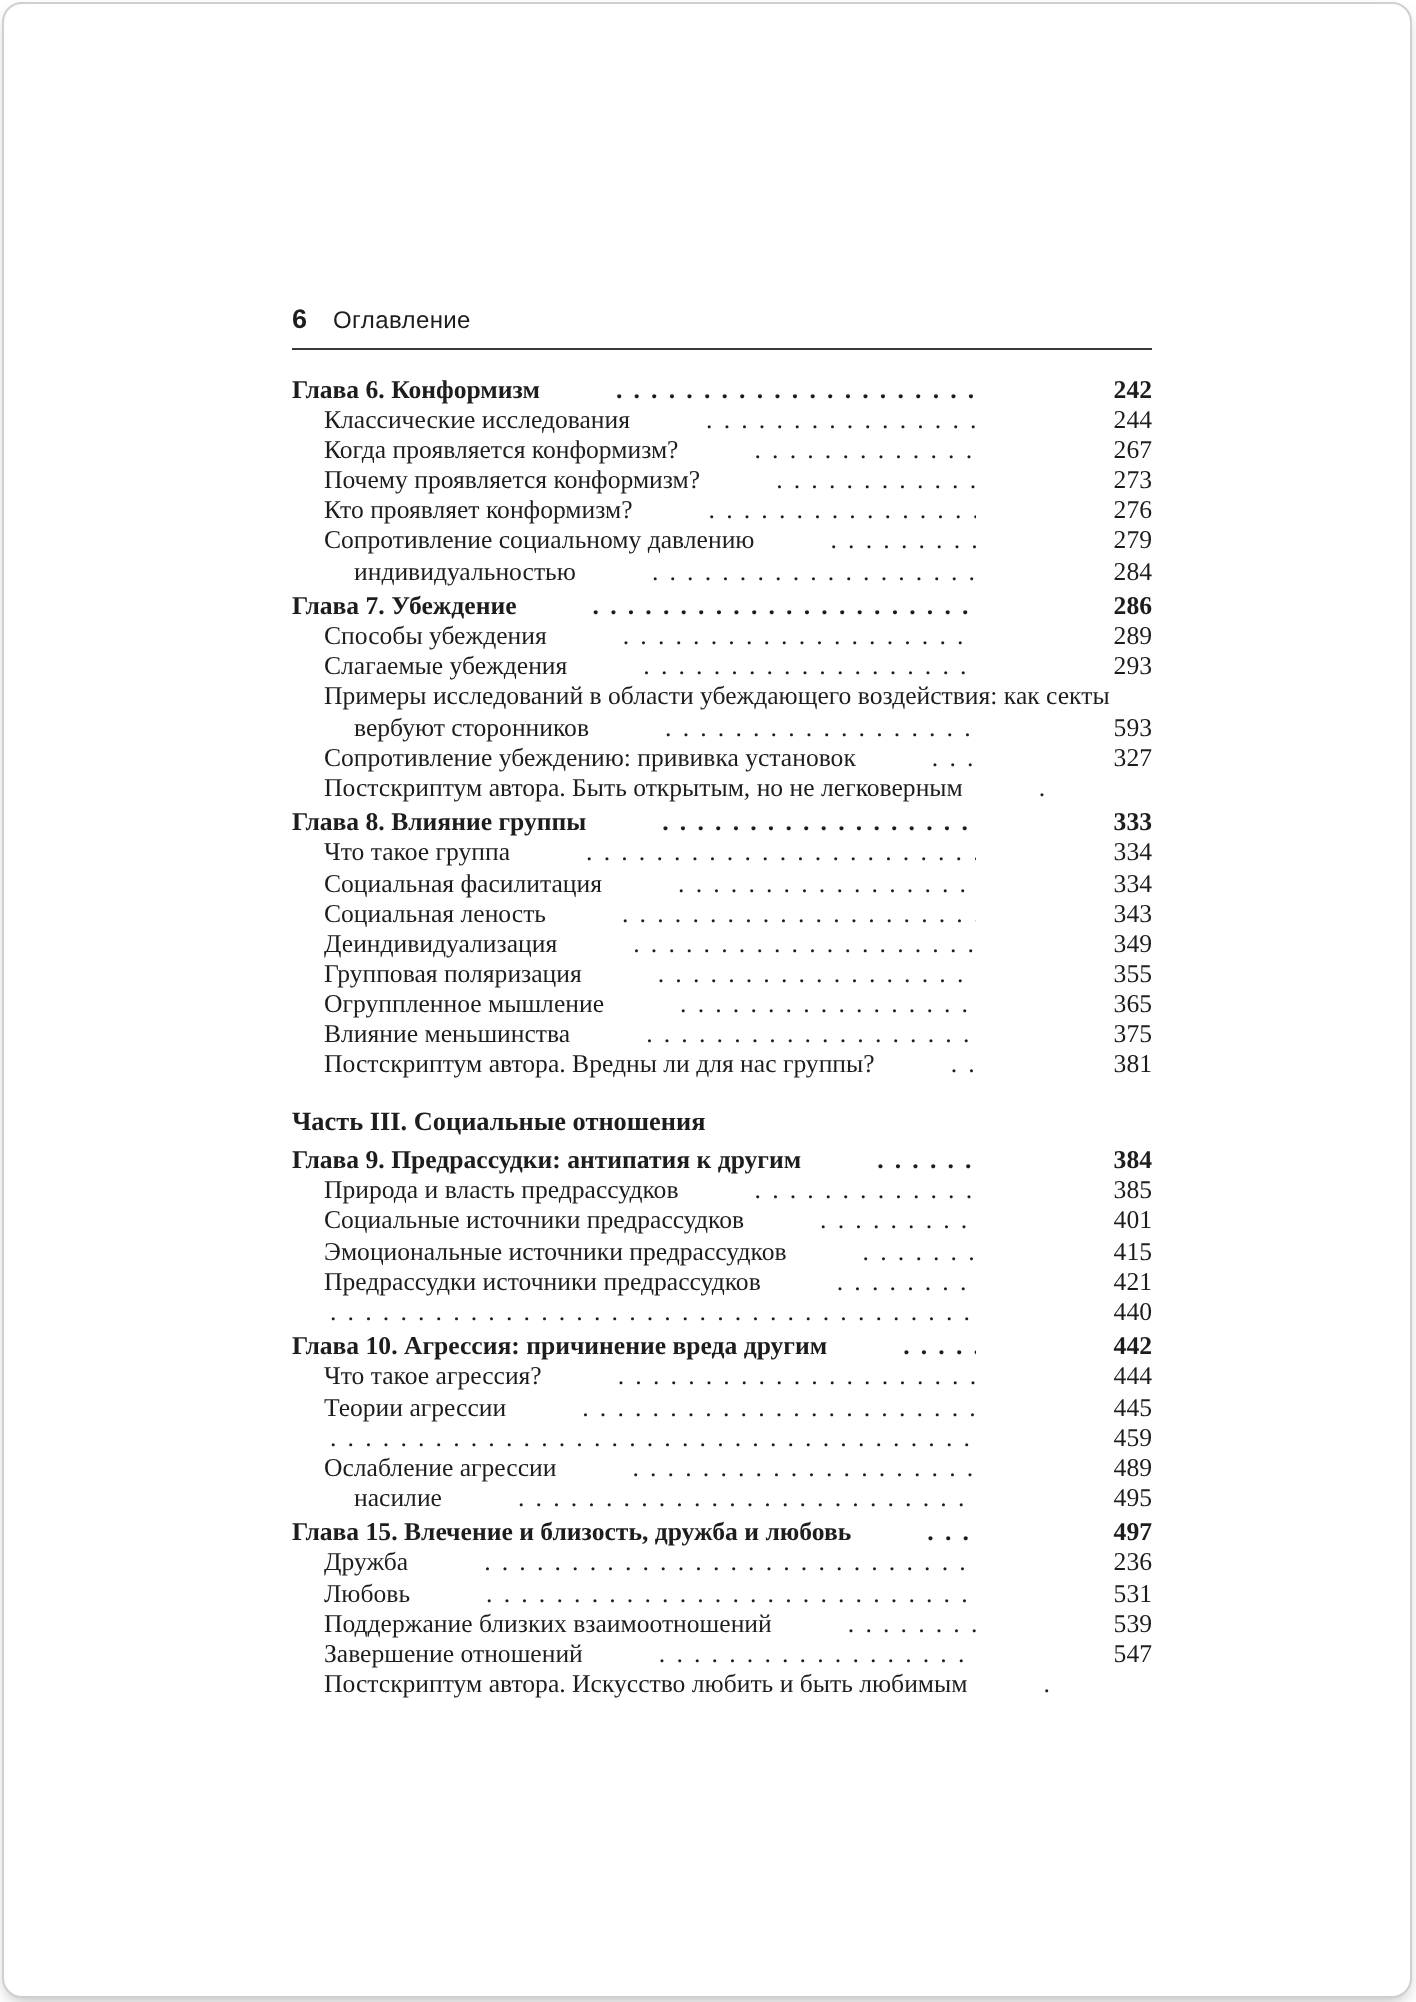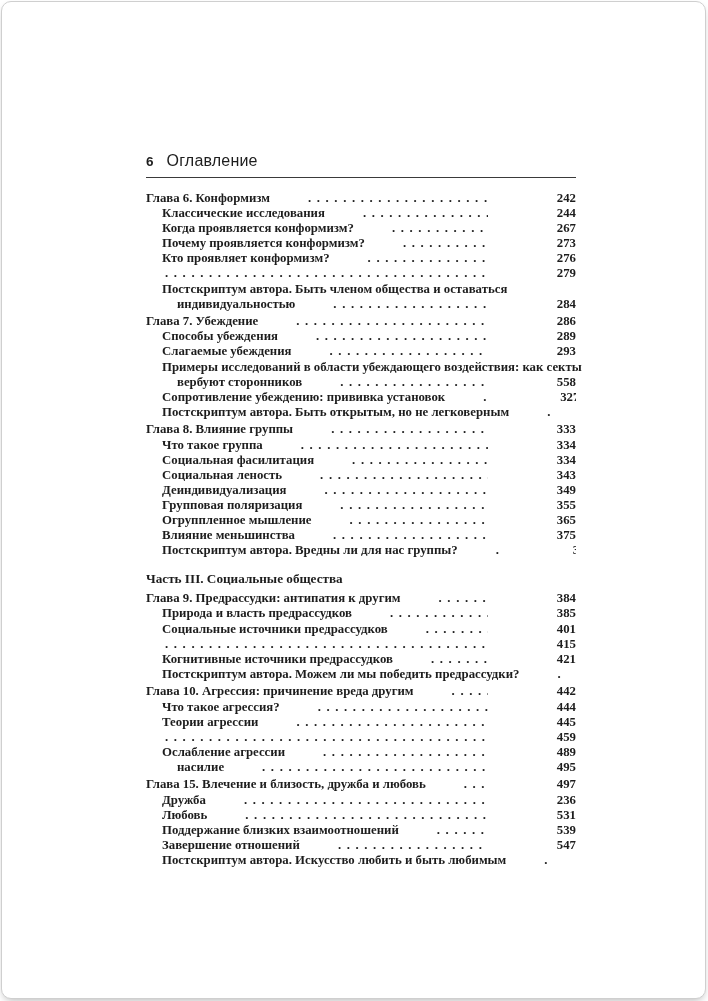--- a/index.html
+++ b/index.html
@@ -17,23 +17,23 @@
 
   .content { position:absolute; left:144px; top:150px; width:430px; }
 
   .head {
     display:flex; align-items:baseline; gap:13px;
     padding-bottom:7px; border-bottom:1px solid #3a3a3a;
     margin-bottom:13px;
     font-family:"Liberation Sans", sans-serif;
   }
   .head .num { font-weight:bold; font-size:13.5px; }
-  .head .title { font-size:16px; letter-spacing:.2px; }
-
-  .entry { font-size:12.8px; line-height:15.1px;font-weight:bold; }
+  .head .title { font-size:12px; letter-spacing:.2px; }
+
+  .entry { font-size:12.8px; line-height:15.1px; }
   .entry.chapter { font-weight:bold; margin-top:2.5px; }
   .entry.part { font-weight:bold; font-size:13.2px; margin:13px 0 5px 0; }
 
   .entry.item .row,
   .entry.item .line1 { padding-left:16px; }
   .entry.item .line2 { padding-left:31px; }
 
   .row { display:flex; align-items:flex-start; overflow:hidden;gap:35px; }
   .label { white-space:nowrap; }
   .dots {
@@ -84,26 +84,26 @@
         </div>
         <div class="entry item">
           <div class="row">
             <span class="label">Кто проявляет конформизм?</span>
             <span class="dots">. . . . . . . . . . . . . . . . . . . . . . . . . . . . . . . . . . . . . . . . . . . . . . . . . . . . . . . . . . . . . . . . . . . . . . . . . . . . . . . . . . . . . . . . . . . . . . . . . . . . . . . . . . . . . . . . . . . . . . . .</span>
             <span class="pg">276</span>
           </div>
         </div>
         <div class="entry item">
           <div class="row">
+            <span class="label">Сопротивление социальному давлению</span>
             <span class="dots">. . . . . . . . . . . . . . . . . . . . . . . . . . . . . . . . . . . . . . . . . . . . . . . . . . . . . . . . . . . . . . . . . . . . . . . . . . . . . . . . . . . . . . . . . . . . . . . . . . . . . . . . . . . . . . . . . . . . . . . .</span>
             <span class="pg">279</span>
           </div>
         </div>
         <div class="entry item">
-          <div class="line1"><span class="label">Постскриптум автора. Быть членом общества и оставаться</span></div>
           <div class="row line2">
             <span class="label">индивидуальностью</span>
             <span class="dots">. . . . . . . . . . . . . . . . . . . . . . . . . . . . . . . . . . . . . . . . . . . . . . . . . . . . . . . . . . . . . . . . . . . . . . . . . . . . . . . . . . . . . . . . . . . . . . . . . . . . . . . . . . . . . . . . . . . . . . . .</span>
             <span class="pg">284</span>
           </div>
         </div>
         <div class="entry chapter">
           <div class="row">
             <span class="label">Глава 7. Убеждение</span>
             <span class="dots">. . . . . . . . . . . . . . . . . . . . . . . . . . . . . . . . . . . . . . . . . . . . . . . . . . . . . . . . . . . . . . . . . . . . . . . . . . . . . . . . . . . . . . . . . . . . . . . . . . . . . . . . . . . . . . . . . . . . . . . .</span>
@@ -122,21 +122,21 @@
             <span class="label">Слагаемые убеждения</span>
             <span class="dots">. . . . . . . . . . . . . . . . . . . . . . . . . . . . . . . . . . . . . . . . . . . . . . . . . . . . . . . . . . . . . . . . . . . . . . . . . . . . . . . . . . . . . . . . . . . . . . . . . . . . . . . . . . . . . . . . . . . . . . . .</span>
             <span class="pg">293</span>
           </div>
         </div>
         <div class="entry item">
           <div class="line1"><span class="label">Примеры исследований в области убеждающего воздействия: как секты</span></div>
           <div class="row line2">
             <span class="label">вербуют сторонников</span>
             <span class="dots">. . . . . . . . . . . . . . . . . . . . . . . . . . . . . . . . . . . . . . . . . . . . . . . . . . . . . . . . . . . . . . . . . . . . . . . . . . . . . . . . . . . . . . . . . . . . . . . . . . . . . . . . . . . . . . . . . . . . . . . .</span>
-            <span class="pg">558</span>
+            <span class="pg">593</span>
           </div>
         </div>
         <div class="entry item">
           <div class="row">
             <span class="label">Сопротивление убеждению: прививка установок</span>
             <span class="dots">. . . . . . . . . . . . . . . . . . . . . . . . . . . . . . . . . . . . . . . . . . . . . . . . . . . . . . . . . . . . . . . . . . . . . . . . . . . . . . . . . . . . . . . . . . . . . . . . . . . . . . . . . . . . . . . . . . . . . . . .</span>
             <span class="pg">327</span>
           </div>
         </div>
         <div class="entry item">
@@ -202,21 +202,21 @@
             <span class="pg">375</span>
           </div>
         </div>
         <div class="entry item">
           <div class="row">
             <span class="label">Постскриптум автора. Вредны ли для нас группы?</span>
             <span class="dots">. . . . . . . . . . . . . . . . . . . . . . . . . . . . . . . . . . . . . . . . . . . . . . . . . . . . . . . . . . . . . . . . . . . . . . . . . . . . . . . . . . . . . . . . . . . . . . . . . . . . . . . . . . . . . . . . . . . . . . . .</span>
             <span class="pg">381</span>
           </div>
         </div>
-        <div class="entry part"><span class="label">Часть III. Социальные общества</span></div>
+        <div class="entry part"><span class="label">Часть III. Социальные отношения</span></div>
         <div class="entry chapter">
           <div class="row">
             <span class="label">Глава 9. Предрассудки: антипатия к другим</span>
             <span class="dots">. . . . . . . . . . . . . . . . . . . . . . . . . . . . . . . . . . . . . . . . . . . . . . . . . . . . . . . . . . . . . . . . . . . . . . . . . . . . . . . . . . . . . . . . . . . . . . . . . . . . . . . . . . . . . . . . . . . . . . . .</span>
             <span class="pg">384</span>
           </div>
         </div>
         <div class="entry item">
           <div class="row">
             <span class="label">Природа и власть предрассудков</span>
@@ -226,34 +226,34 @@
         </div>
         <div class="entry item">
           <div class="row">
             <span class="label">Социальные источники предрассудков</span>
             <span class="dots">. . . . . . . . . . . . . . . . . . . . . . . . . . . . . . . . . . . . . . . . . . . . . . . . . . . . . . . . . . . . . . . . . . . . . . . . . . . . . . . . . . . . . . . . . . . . . . . . . . . . . . . . . . . . . . . . . . . . . . . .</span>
             <span class="pg">401</span>
           </div>
         </div>
         <div class="entry item">
           <div class="row">
+            <span class="label">Эмоциональные источники предрассудков</span>
             <span class="dots">. . . . . . . . . . . . . . . . . . . . . . . . . . . . . . . . . . . . . . . . . . . . . . . . . . . . . . . . . . . . . . . . . . . . . . . . . . . . . . . . . . . . . . . . . . . . . . . . . . . . . . . . . . . . . . . . . . . . . . . .</span>
             <span class="pg">415</span>
           </div>
         </div>
         <div class="entry item">
           <div class="row">
-            <span class="label">Когнитивные источники предрассудков</span>
+            <span class="label">Предрассудки источники предрассудков</span>
             <span class="dots">. . . . . . . . . . . . . . . . . . . . . . . . . . . . . . . . . . . . . . . . . . . . . . . . . . . . . . . . . . . . . . . . . . . . . . . . . . . . . . . . . . . . . . . . . . . . . . . . . . . . . . . . . . . . . . . . . . . . . . . .</span>
             <span class="pg">421</span>
           </div>
         </div>
         <div class="entry item">
           <div class="row">
-            <span class="label">Постскриптум автора. Можем ли мы победить предрассудки?</span>
             <span class="dots">. . . . . . . . . . . . . . . . . . . . . . . . . . . . . . . . . . . . . . . . . . . . . . . . . . . . . . . . . . . . . . . . . . . . . . . . . . . . . . . . . . . . . . . . . . . . . . . . . . . . . . . . . . . . . . . . . . . . . . . .</span>
             <span class="pg">440</span>
           </div>
         </div>
         <div class="entry chapter">
           <div class="row">
             <span class="label">Глава 10. Агрессия: причинение вреда другим</span>
             <span class="dots">. . . . . . . . . . . . . . . . . . . . . . . . . . . . . . . . . . . . . . . . . . . . . . . . . . . . . . . . . . . . . . . . . . . . . . . . . . . . . . . . . . . . . . . . . . . . . . . . . . . . . . . . . . . . . . . . . . . . . . . .</span>
             <span class="pg">442</span>
           </div>

